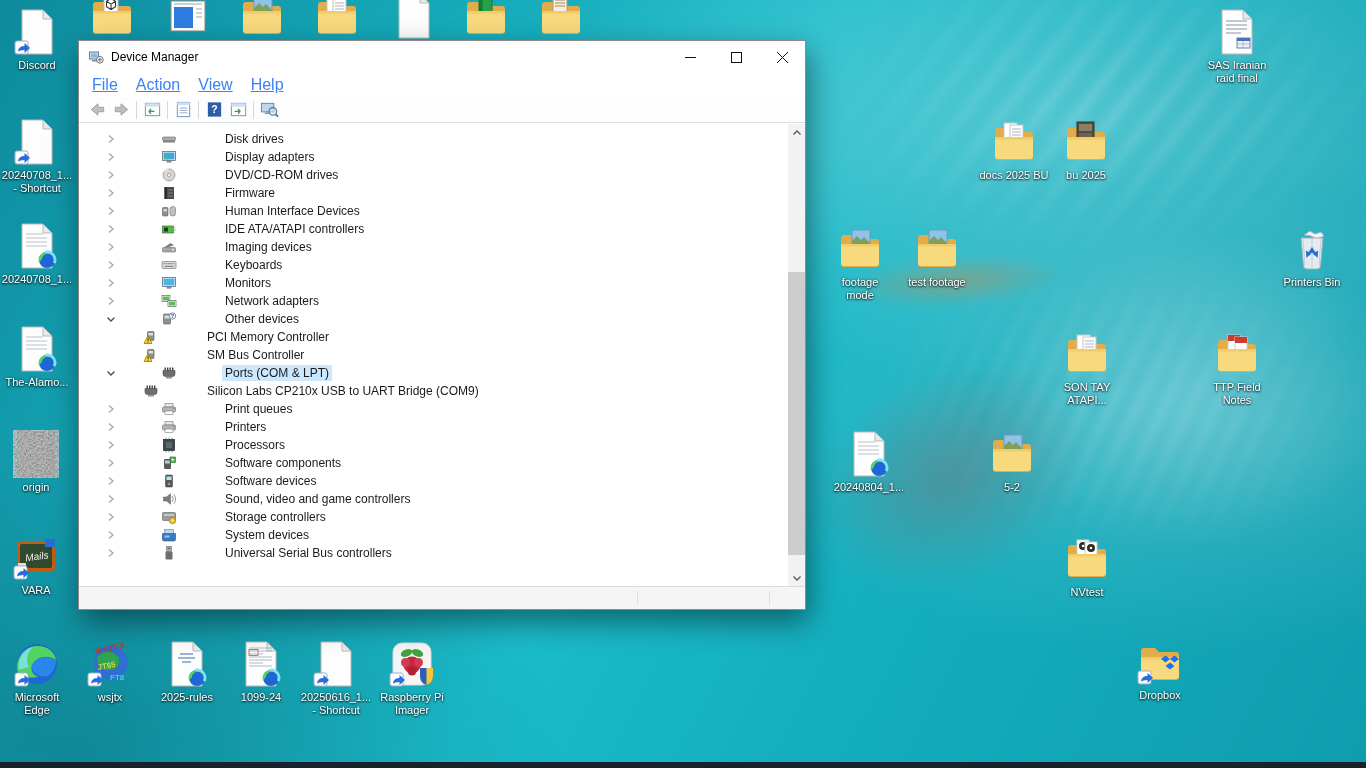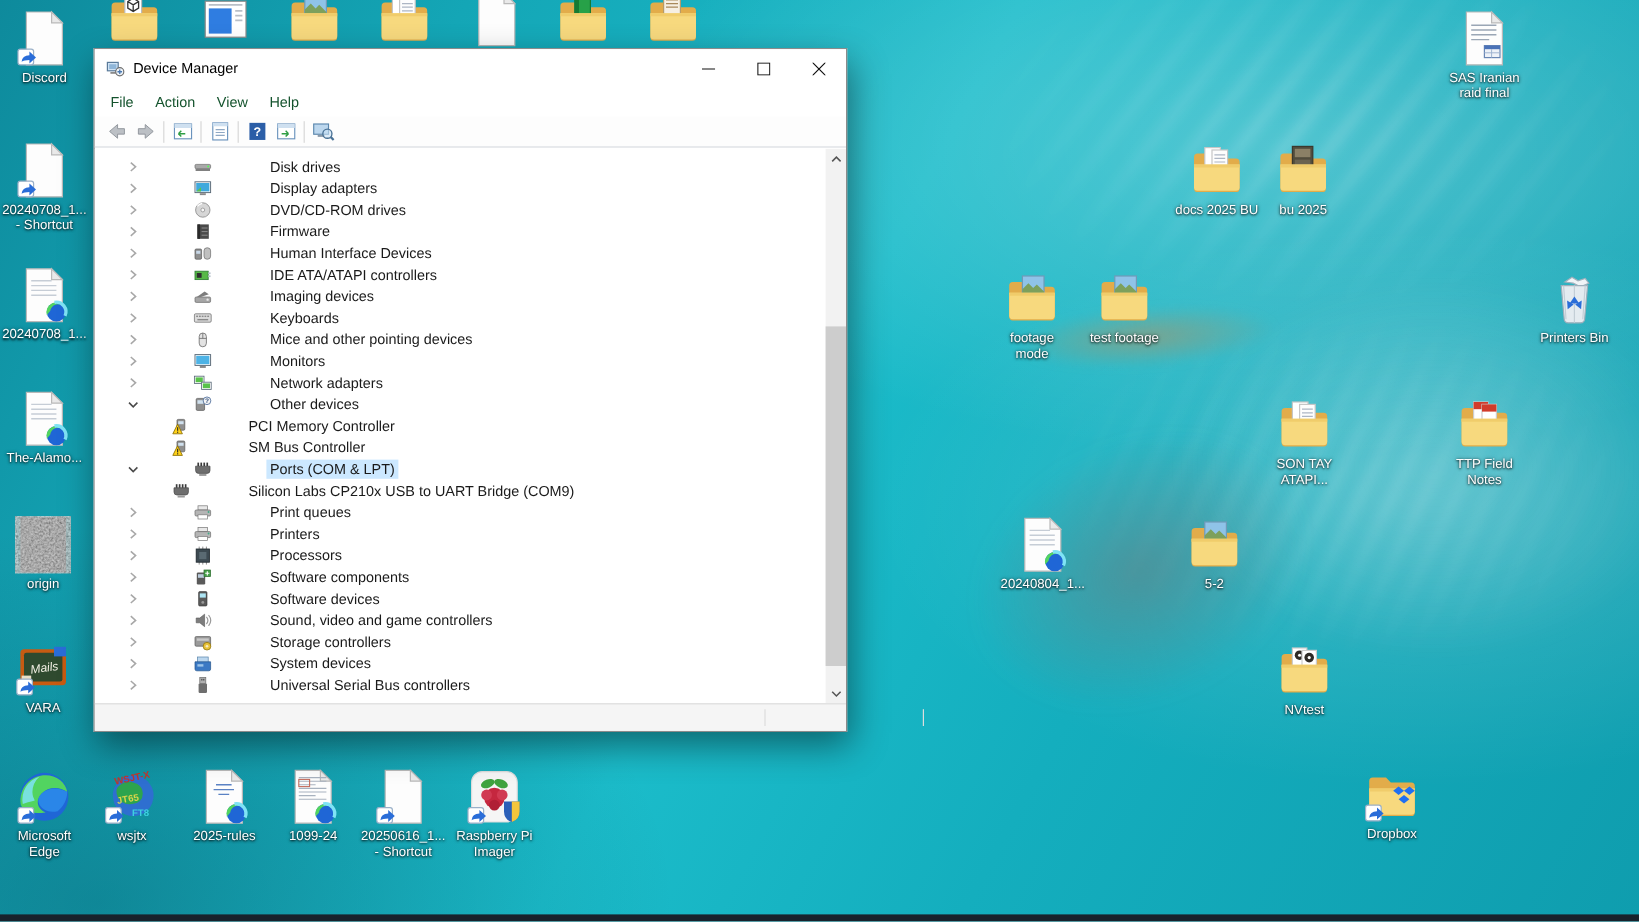--- a/index.html
+++ b/index.html
@@ -33,31 +33,31 @@
   
   .desk-icon { position:absolute; width:86px; text-align:center; z-index:1; cursor:default; }
   .di-img { width:48px; height:48px; margin:0 auto; }
   .di-img svg { width:48px; height:48px; display:block; }
   .di-label { margin-top:3px; font-size:11px; line-height:13px; color:#fff; white-space:pre-line;
     text-shadow:0 1px 2px rgba(0,0,0,.85), 0 0 3px rgba(0,0,0,.55); }
   .top-icon { position:absolute; top:-8px; width:48px; height:48px; z-index:1; }
   .top-icon svg { width:48px; height:48px; display:block; }
 
   
-  .dm-window { position:absolute; left:78px; top:40px; width:628px; height:570px; z-index:10;
+  .dm-window { position:absolute; left:78px; top:40px; width:728px; height:570px; z-index:10;
     background:#fff; border:1px solid #8b8b8b; box-shadow:3px 12px 28px rgba(0,0,0,.45); }
   .titlebar { height:32px; display:flex; align-items:center; background:#fff; }
   .tb-appicon { width:16px; height:16px; margin-left:9px; }
   .tb-appicon svg { width:16px; height:16px; display:block; }
   .tb-title { margin-left:7px; font-size:12px; color:#000; }
   .tb-buttons { margin-left:auto; display:flex; height:32px; }
   .tb-btn { width:46px; height:32px; display:flex; align-items:center; justify-content:center; }
   .tb-btn svg { width:11px; height:11px; }
   .menubar { height:24px; display:flex; align-items:center; padding-left:4px; background:#fff; }
-  .menu-item { font-size:12px; color:#14532d; padding:3px 9px; }
+  .menu-item { font-size:16px; color:#3b82f6; padding:3px 9px;text-decoration:underline; }
   .toolbar { height:26px; display:flex; align-items:center; padding-left:6px; background:#fdfdfd;
     border-bottom:1px solid #d9dde2; }
   .tool-btn { width:24px; height:22px; display:flex; align-items:center; justify-content:center; }
   .tool-btn svg { width:19px; height:19px; }
   .tool-sep { width:1px; height:18px; background:#d8d8d8; margin:0 3px; }
 
   .treeview { position:absolute; left:0; top:83px; right:17px; bottom:23px; overflow:hidden; background:#fff; padding-top:6px; }
   .tree-row { height:18px; display:flex; align-items:center; font-size:12px; color:#1a1a1a; white-space:nowrap;gap:40px; }
   .tree-row.lvl0 { padding-left:24px; }
   .tree-row.lvl1 { padding-left:62px; }
@@ -768,35 +768,20 @@
           <span class="lbl">Keyboards</span>
         </div>
         <div class="tree-row lvl0">
           <span class="chev">
             <svg viewBox="0 0 16 16">
               <path d="M6 4.5 L10 8 L6 11.5" fill="none" stroke="#a8a8a8" stroke-width="1.3"></path>
             </svg>
           </span>
           <span class="ticon">
             <svg viewBox="0 0 16 16">
-              <rect x="5" y="2.5" width="6" height="11.5" rx="3" fill="#e3e3e3" stroke="#6e6e6e" stroke-width=".7"></rect>
-              <line x1="8" y1="2.5" x2="8" y2="7" stroke="#6e6e6e" stroke-width=".7"></line>
-              <line x1="5" y1="7" x2="11" y2="7" stroke="#6e6e6e" stroke-width=".7"></line>
-            </svg>
-          </span>
-          <span class="lbl">Mice and other pointing devices</span>
-        </div>
-        <div class="tree-row lvl0">
-          <span class="chev">
-            <svg viewBox="0 0 16 16">
-              <path d="M6 4.5 L10 8 L6 11.5" fill="none" stroke="#a8a8a8" stroke-width="1.3"></path>
-            </svg>
-          </span>
-          <span class="ticon">
-            <svg viewBox="0 0 16 16">
               <rect x="1.5" y="2.5" width="13" height="9" fill="#fff" stroke="#5a6a78" stroke-width=".8"></rect>
               <rect x="2.5" y="3.5" width="11" height="7" fill="#4db3e6"></rect>
               <rect x="5.5" y="12" width="5" height="1.6" fill="#8a8a8a"></rect>
             </svg>
           </span>
           <span class="lbl">Monitors</span>
         </div>
         <div class="tree-row lvl0">
           <span class="chev">
             <svg viewBox="0 0 16 16">

